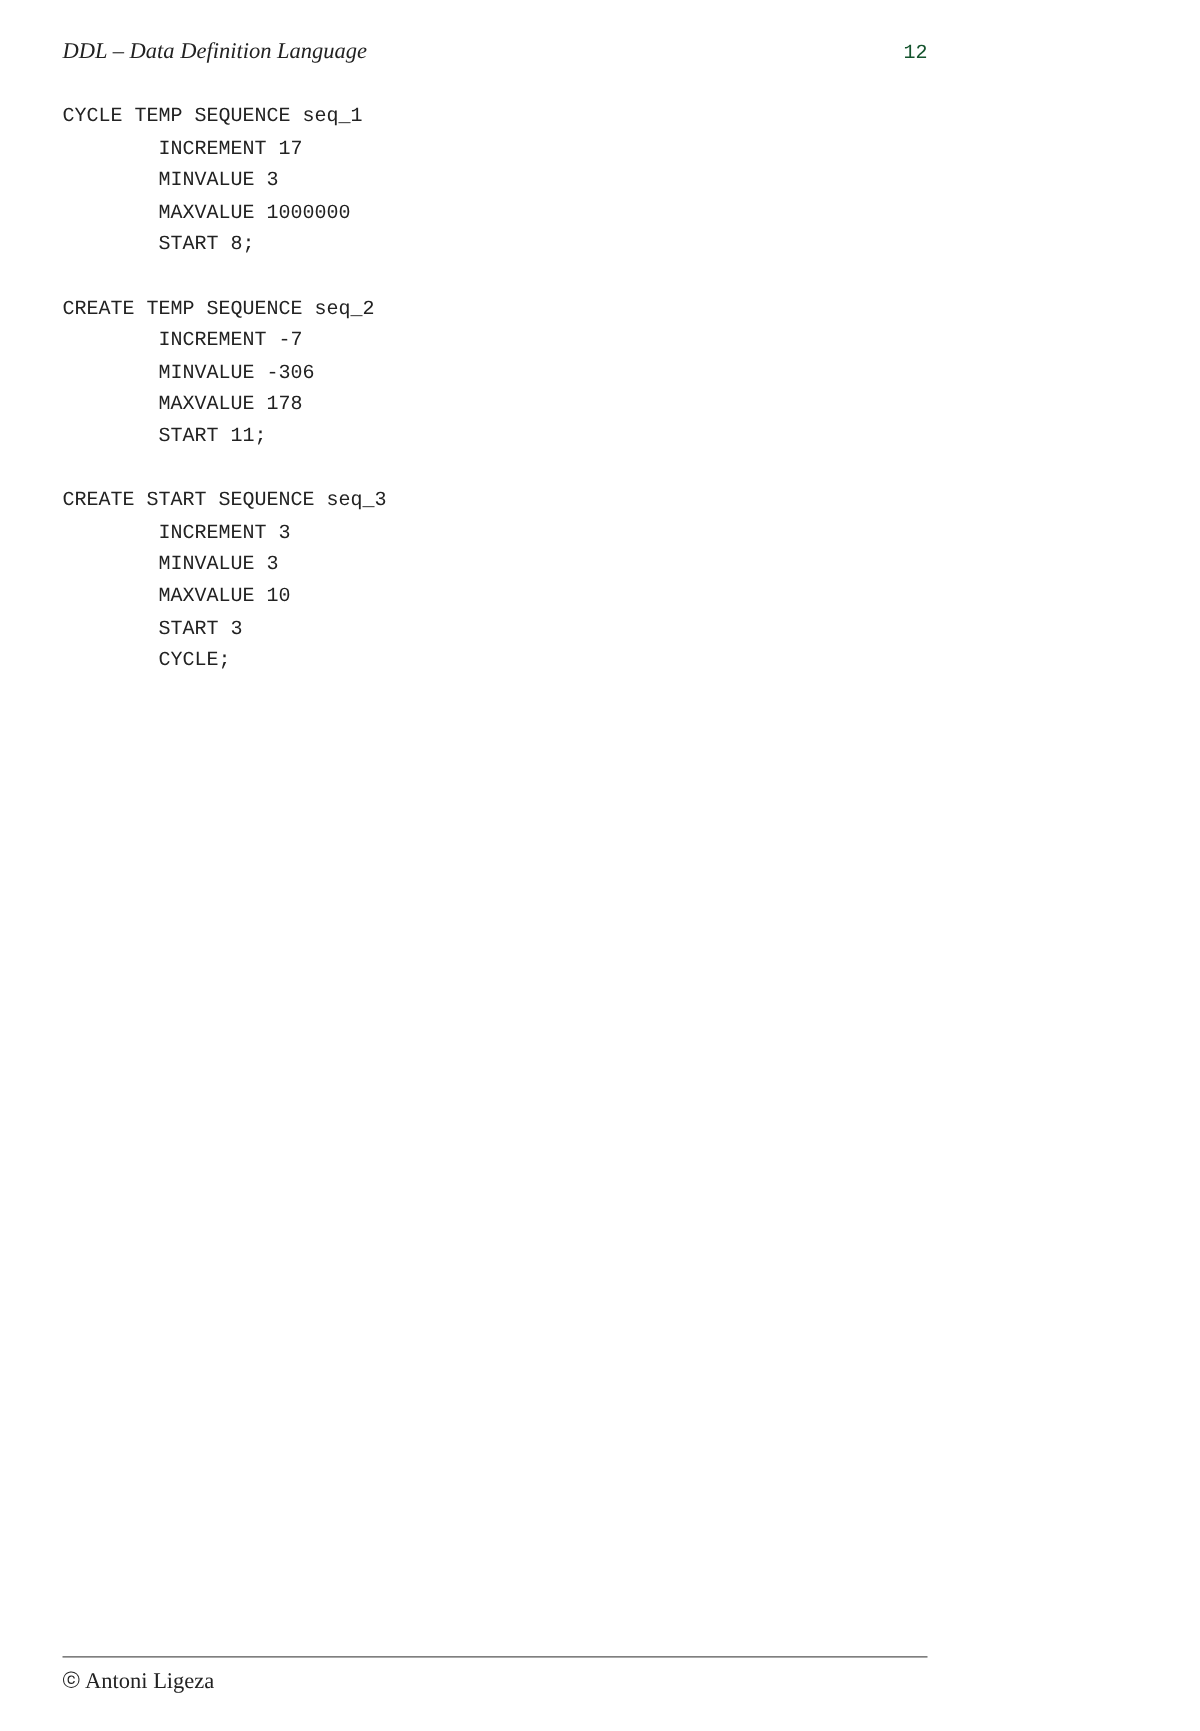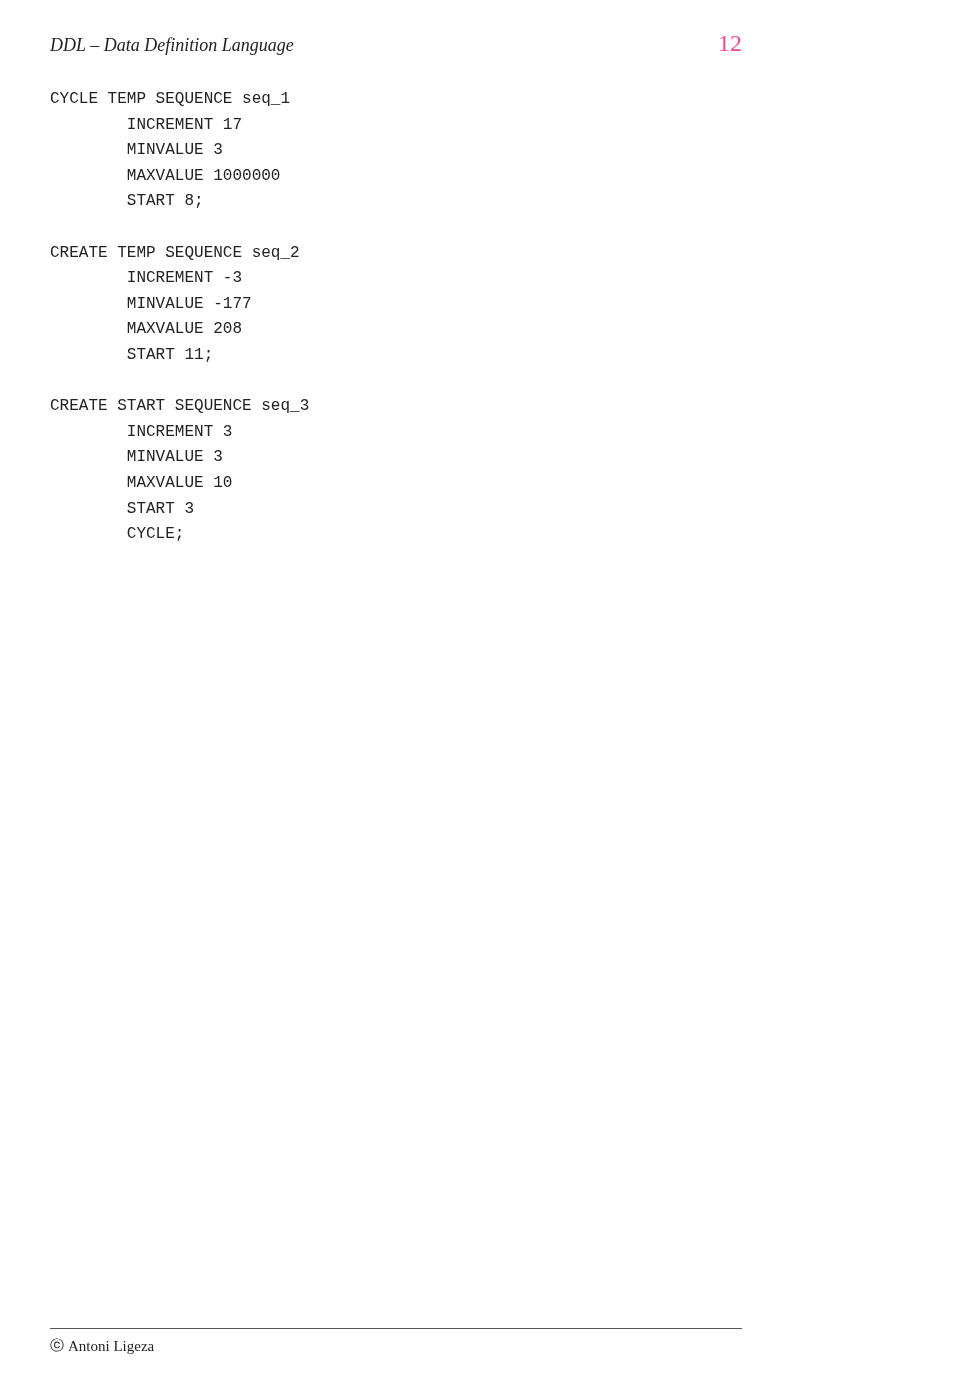--- a/index.html
+++ b/index.html
@@ -33,23 +33,23 @@
 
     .page-title {
       font-family: Georgia, 'Times New Roman', serif;
       font-size: 18px;
       font-style: italic;
       color: #222;
       font-weight: normal;
     }
 
     .page-number {
-      font-family: Liberation Serif, serif;
-      font-size: 24px;
-      color: #ec4899;
+      font-family: Liberation Mono, monospace;
+      font-size: 16px;
+      color: #14532d;
     }
 
     .code-content {
       font-family: 'Courier New', Courier, monospace;
       font-size: 16px;
       color: #222;
       line-height: 1.6;
       white-space: pre;
       margin-top: 20px;
     }
@@ -61,21 +61,21 @@
       right: 50px;
       border-top: 1px solid #555;
       padding-top: 8px;
       display: flex;
       align-items: center;
       gap: 4px;
     }
 
     .footer-text {
       font-family: Georgia, 'Times New Roman', serif;
-      font-size: 15px;
+      font-size: 18px;
       color: #222;
     }
 
     .copyright-symbol {
       font-size: 14px;
     }
   </style>
 </head>
 <body>
 
@@ -86,23 +86,23 @@
     <span class="page-number">12</span>
   </div>
 
   <div class="code-content"><span>CYCLE TEMP SEQUENCE seq_1</span>
 <span>        INCREMENT 17</span>
 <span>        MINVALUE 3</span>
 <span>        MAXVALUE 1000000</span>
 <span>        START 8;</span>
 
 <span>CREATE TEMP SEQUENCE seq_2</span>
-<span>        INCREMENT -3</span>
-<span>        MINVALUE -177</span>
-<span>        MAXVALUE 208</span>
+<span>        INCREMENT -7</span>
+<span>        MINVALUE -306</span>
+<span>        MAXVALUE 178</span>
 <span>        START 11;</span>
 
 <span>CREATE START SEQUENCE seq_3</span>
 <span>        INCREMENT 3</span>
 <span>        MINVALUE 3</span>
 <span>        MAXVALUE 10</span>
 <span>        START 3</span>
 <span>        CYCLE;</span>
 </div>
 

